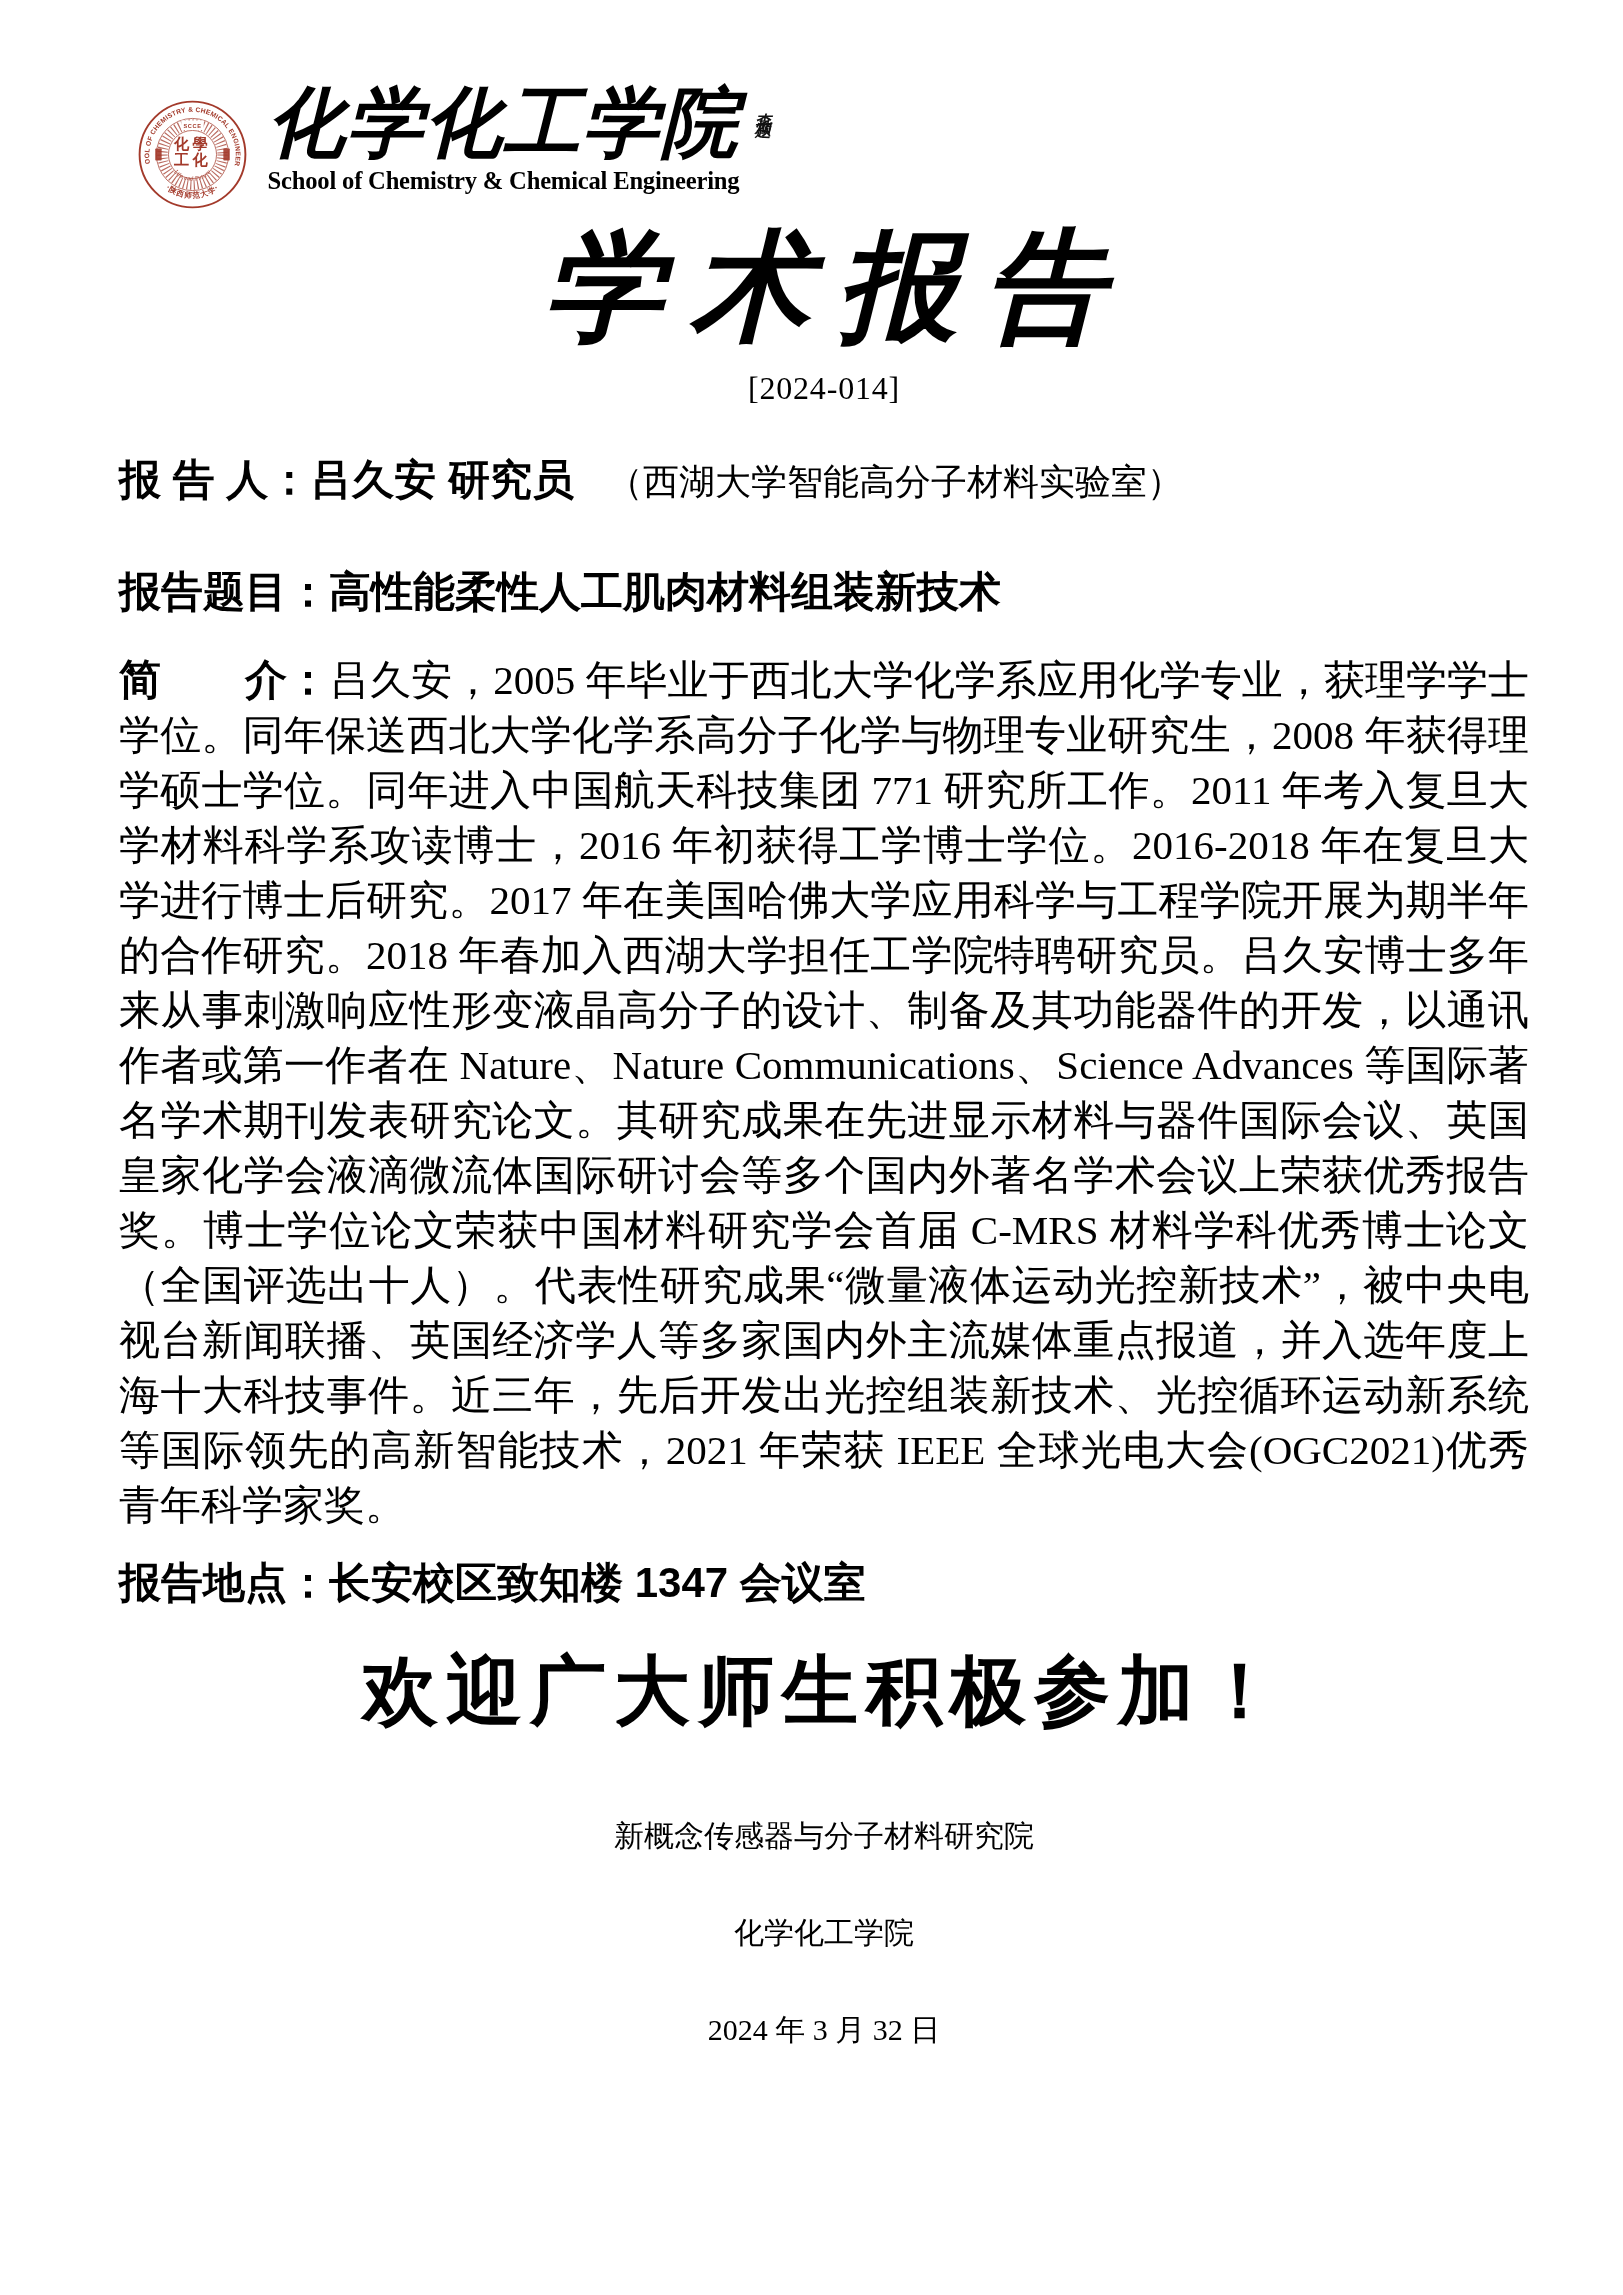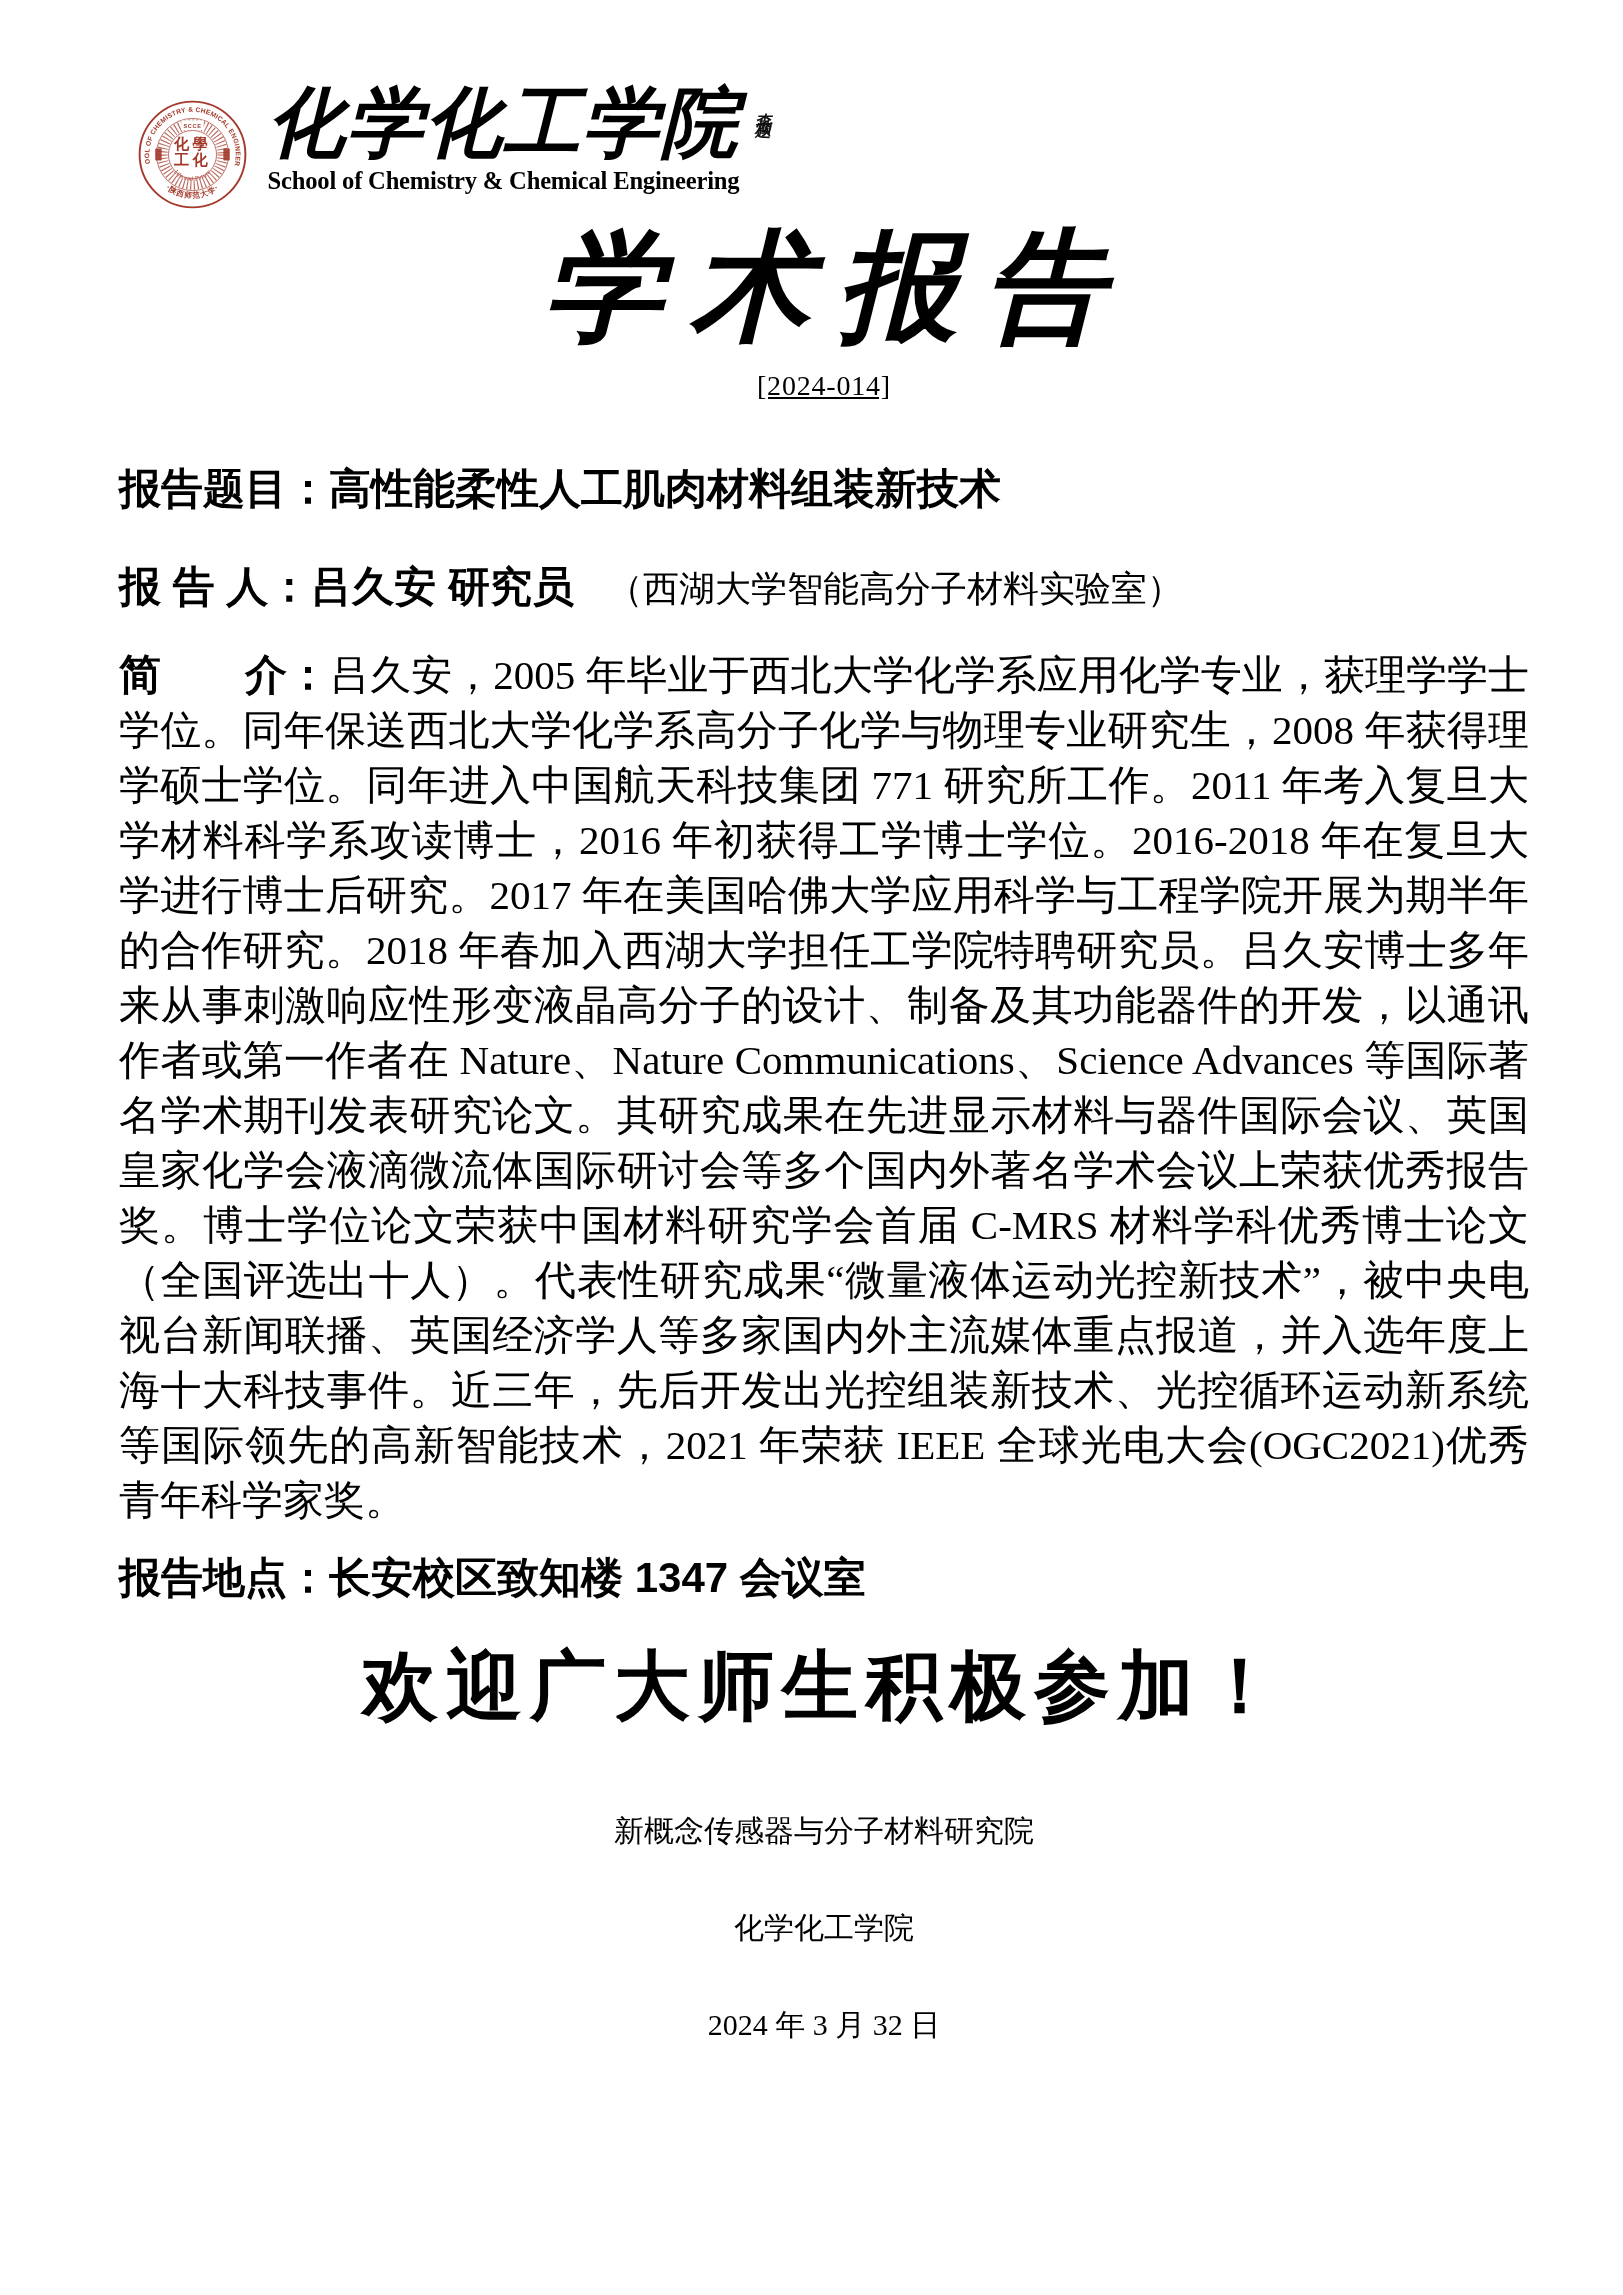--- a/index.html
+++ b/index.html
@@ -57,24 +57,23 @@
     font-weight: 900;
     font-style: italic;
     font-size: 120px;
     line-height: 1.0;
     letter-spacing: 27px;
     padding-left: 27px;
     margin-top: 17.4px;
   }
   .serial {
     text-align: center;
-    font-size: 28px;
+    font-size: 32px;
     margin-top: 24px;
     letter-spacing: 0.8px;
-    text-decoration: underline;
   }
   
   .heiti { font-family: "Liberation Sans", sans-serif; font-weight: 700; }
   .field { font-size: 42px; line-height: 1.18; }
   .topic-line   { margin-top: 62px; }
   .speaker-line { margin-top: 48px; }
   .speaker-aff {
     font-family: "Liberation Serif", serif;
     font-weight: 400;
     font-size: 36px;
@@ -158,23 +157,23 @@
       <div class="school-eng">School of Chemistry &amp; Chemical Engineering</div>
     </div>
 
     <div class="inscription">李灿题</div>
   </header>
 
   <h1 class="title">学术报告</h1>
 
   <div class="serial">[2024-014]</div>
 
+  <p class="field heiti speaker-line"><span>报 告 人：</span><span>吕久安 研究员</span><span class="speaker-aff">（西湖大学智能高分子材料实验室）</span></p>
+
   <p class="field heiti topic-line"><span>报告题目：</span><span>高性能柔性人工肌肉材料组装新技术</span></p>
-
-  <p class="field heiti speaker-line"><span>报 告 人：</span><span>吕久安 研究员</span><span class="speaker-aff">（西湖大学智能高分子材料实验室）</span></p>
 
   <p class="bio"><span class="heiti bio-label">简　　介：</span><span>吕久安，2005 年毕业于西北大学化学系应用化学专业，获理学学士学位。同年保送西北大学化学系高分子化学与物理专业研究生，2008 年获得理学硕士学位。同年进入中国航天科技集团 771 研究所工作。2011 年考入复旦大学材料科学系攻读博士，2016 年初获得工学博士学位。2016-2018 年在复旦大学进行博士后研究。2017 年在美国哈佛大学应用科学与工程学院开展为期半年的合作研究。2018 年春加入西湖大学担任工学院特聘研究员。吕久安博士多年来从事刺激响应性形变液晶高分子的设计、制备及其功能器件的开发，以通讯作者或第一作者在 Nature、Nature Communications、Science Advances 等国际著名学术期刊发表研究论文。其研究成果在先进显示材料与器件国际会议、英国皇家化学会液滴微流体国际研讨会等多个国内外著名学术会议上荣获优秀报告奖。博士学位论文荣获中国材料研究学会首届 C-MRS 材料学科优秀博士论文（全国评选出十人）。代表性研究成果“微量液体运动光控新技术”，被中央电视台新闻联播、英国经济学人等多家国内外主流媒体重点报道，并入选年度上海十大科技事件。近三年，先后开发出光控组装新技术、光控循环运动新系统等国际领先的高新智能技术，2021 年荣获 IEEE 全球光电大会(OGC2021)优秀青年科学家奖。</span></p>
 
 
   <p class="field heiti venue-line"><span>报告地点：</span><span>长安校区致知楼 1347 会议室</span></p>
 
   <div class="welcome">欢迎广大师生积极参加！</div>
 
   <div class="signature">
     <div>新概念传感器与分子材料研究院</div>

